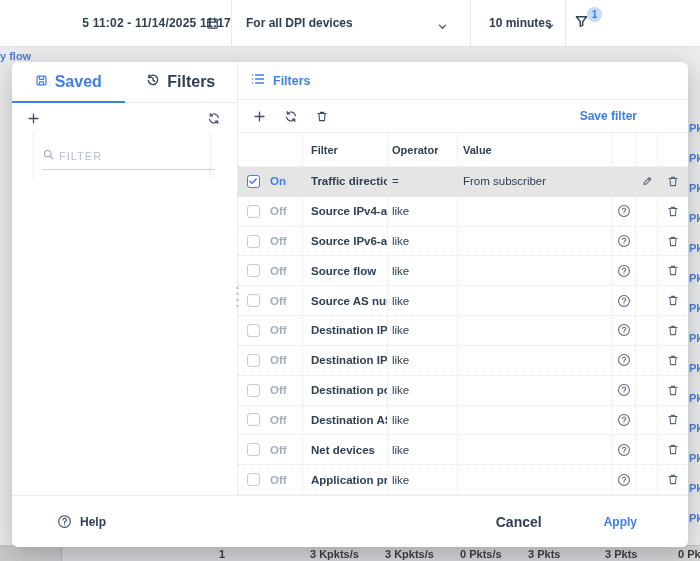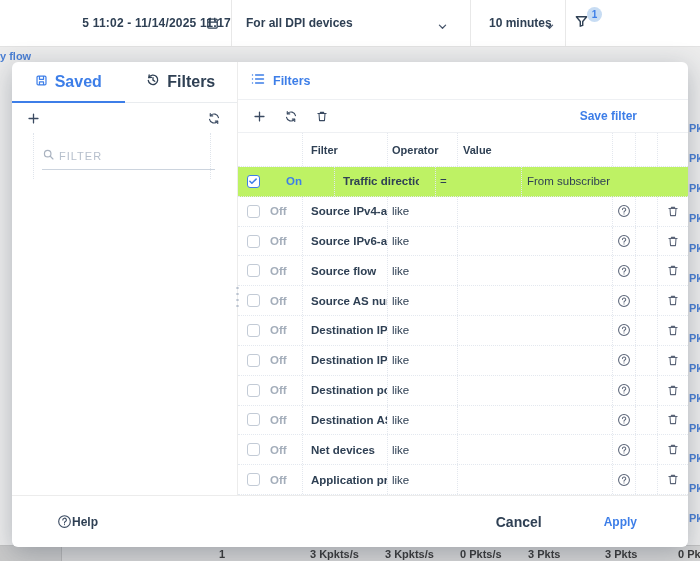--- a/index.html
+++ b/index.html
@@ -65,36 +65,36 @@
   .rp-toolbar .ic { margin-right:18px; cursor:pointer; display:flex; }
   .rp-toolbar .spacer { flex:1; }
   .save-filter { font-size:12px; font-weight:700; color:#3d7ee8; cursor:pointer; }
 
   .grid { display:grid; grid-template-columns:30px 34px 85px 70px 155px 23px 22px 1fr; align-items:center; }
   .thead { height:34px; border-bottom:1px dotted #dfe4eb; }
   .thead .h { font-size:11px; font-weight:700; color:#2f4054; overflow:hidden; white-space:nowrap; }
   .cell-bl { border-left:1px dotted #e3e7ee; height:100%; display:flex; align-items:center; }
   .rows { flex:1; display:flex; flex-direction:column; min-height:0; }
   .frow { flex:1; border-bottom:1px dotted #e3e8ef; font-size:11.5px; }
-  .frow.on { background:#bef264;gap:16px; }
+  .frow.on { background:#e5e5e5; }
   .frow .c { overflow:hidden; white-space:nowrap; height:100%; display:flex; align-items:center; }
   .cb { justify-content:center; cursor:pointer; }
   .cbox { width:13px; height:13px; border:1.5px solid #c3cbd6; border-radius:3px; background:#fff; display:flex; align-items:center; justify-content:center; color:#3d7ee8; }
   .on .cbox { border-color:#3d7ee8; }
   .state { padding-left:2px; font-weight:700; }
   .s-on { color:#3d7ee8; }
   .s-off { color:#a3adba; font-weight:600; }
   .fname { padding-left:8px; color:#2f4054; font-weight:600; cursor:pointer; }
   .op { padding-left:4px; color:#2f4054; cursor:pointer; }
   .val { padding-left:5px; color:#2f4054; cursor:pointer; }
   .ico { justify-content:center; color:#5b6578; cursor:pointer; }
 
   
   .modal-footer { height:52px; border-top:1px solid #ececec; display:flex; align-items:center; padding:0 51px 0 45px; }
-  .help { display:flex; align-items:center; gap:0; font-size:12px; font-weight:700; color:#2f4054; cursor:pointer; }
+  .help { display:flex; align-items:center; gap:8px; font-size:12px; font-weight:700; color:#2f4054; cursor:pointer; }
   .help .q { color:#3a4a61; display:flex; }
   .foot-spacer { flex:1; }
   .btn-cancel { font-size:14px; font-weight:700; color:#2f4054; cursor:pointer; margin-right:62px; }
   .btn-apply { font-size:12px; font-weight:700; color:#3d7ee8; cursor:pointer; }
 </style>
 </head>
 <body>
 
 <div class="screen">
 

